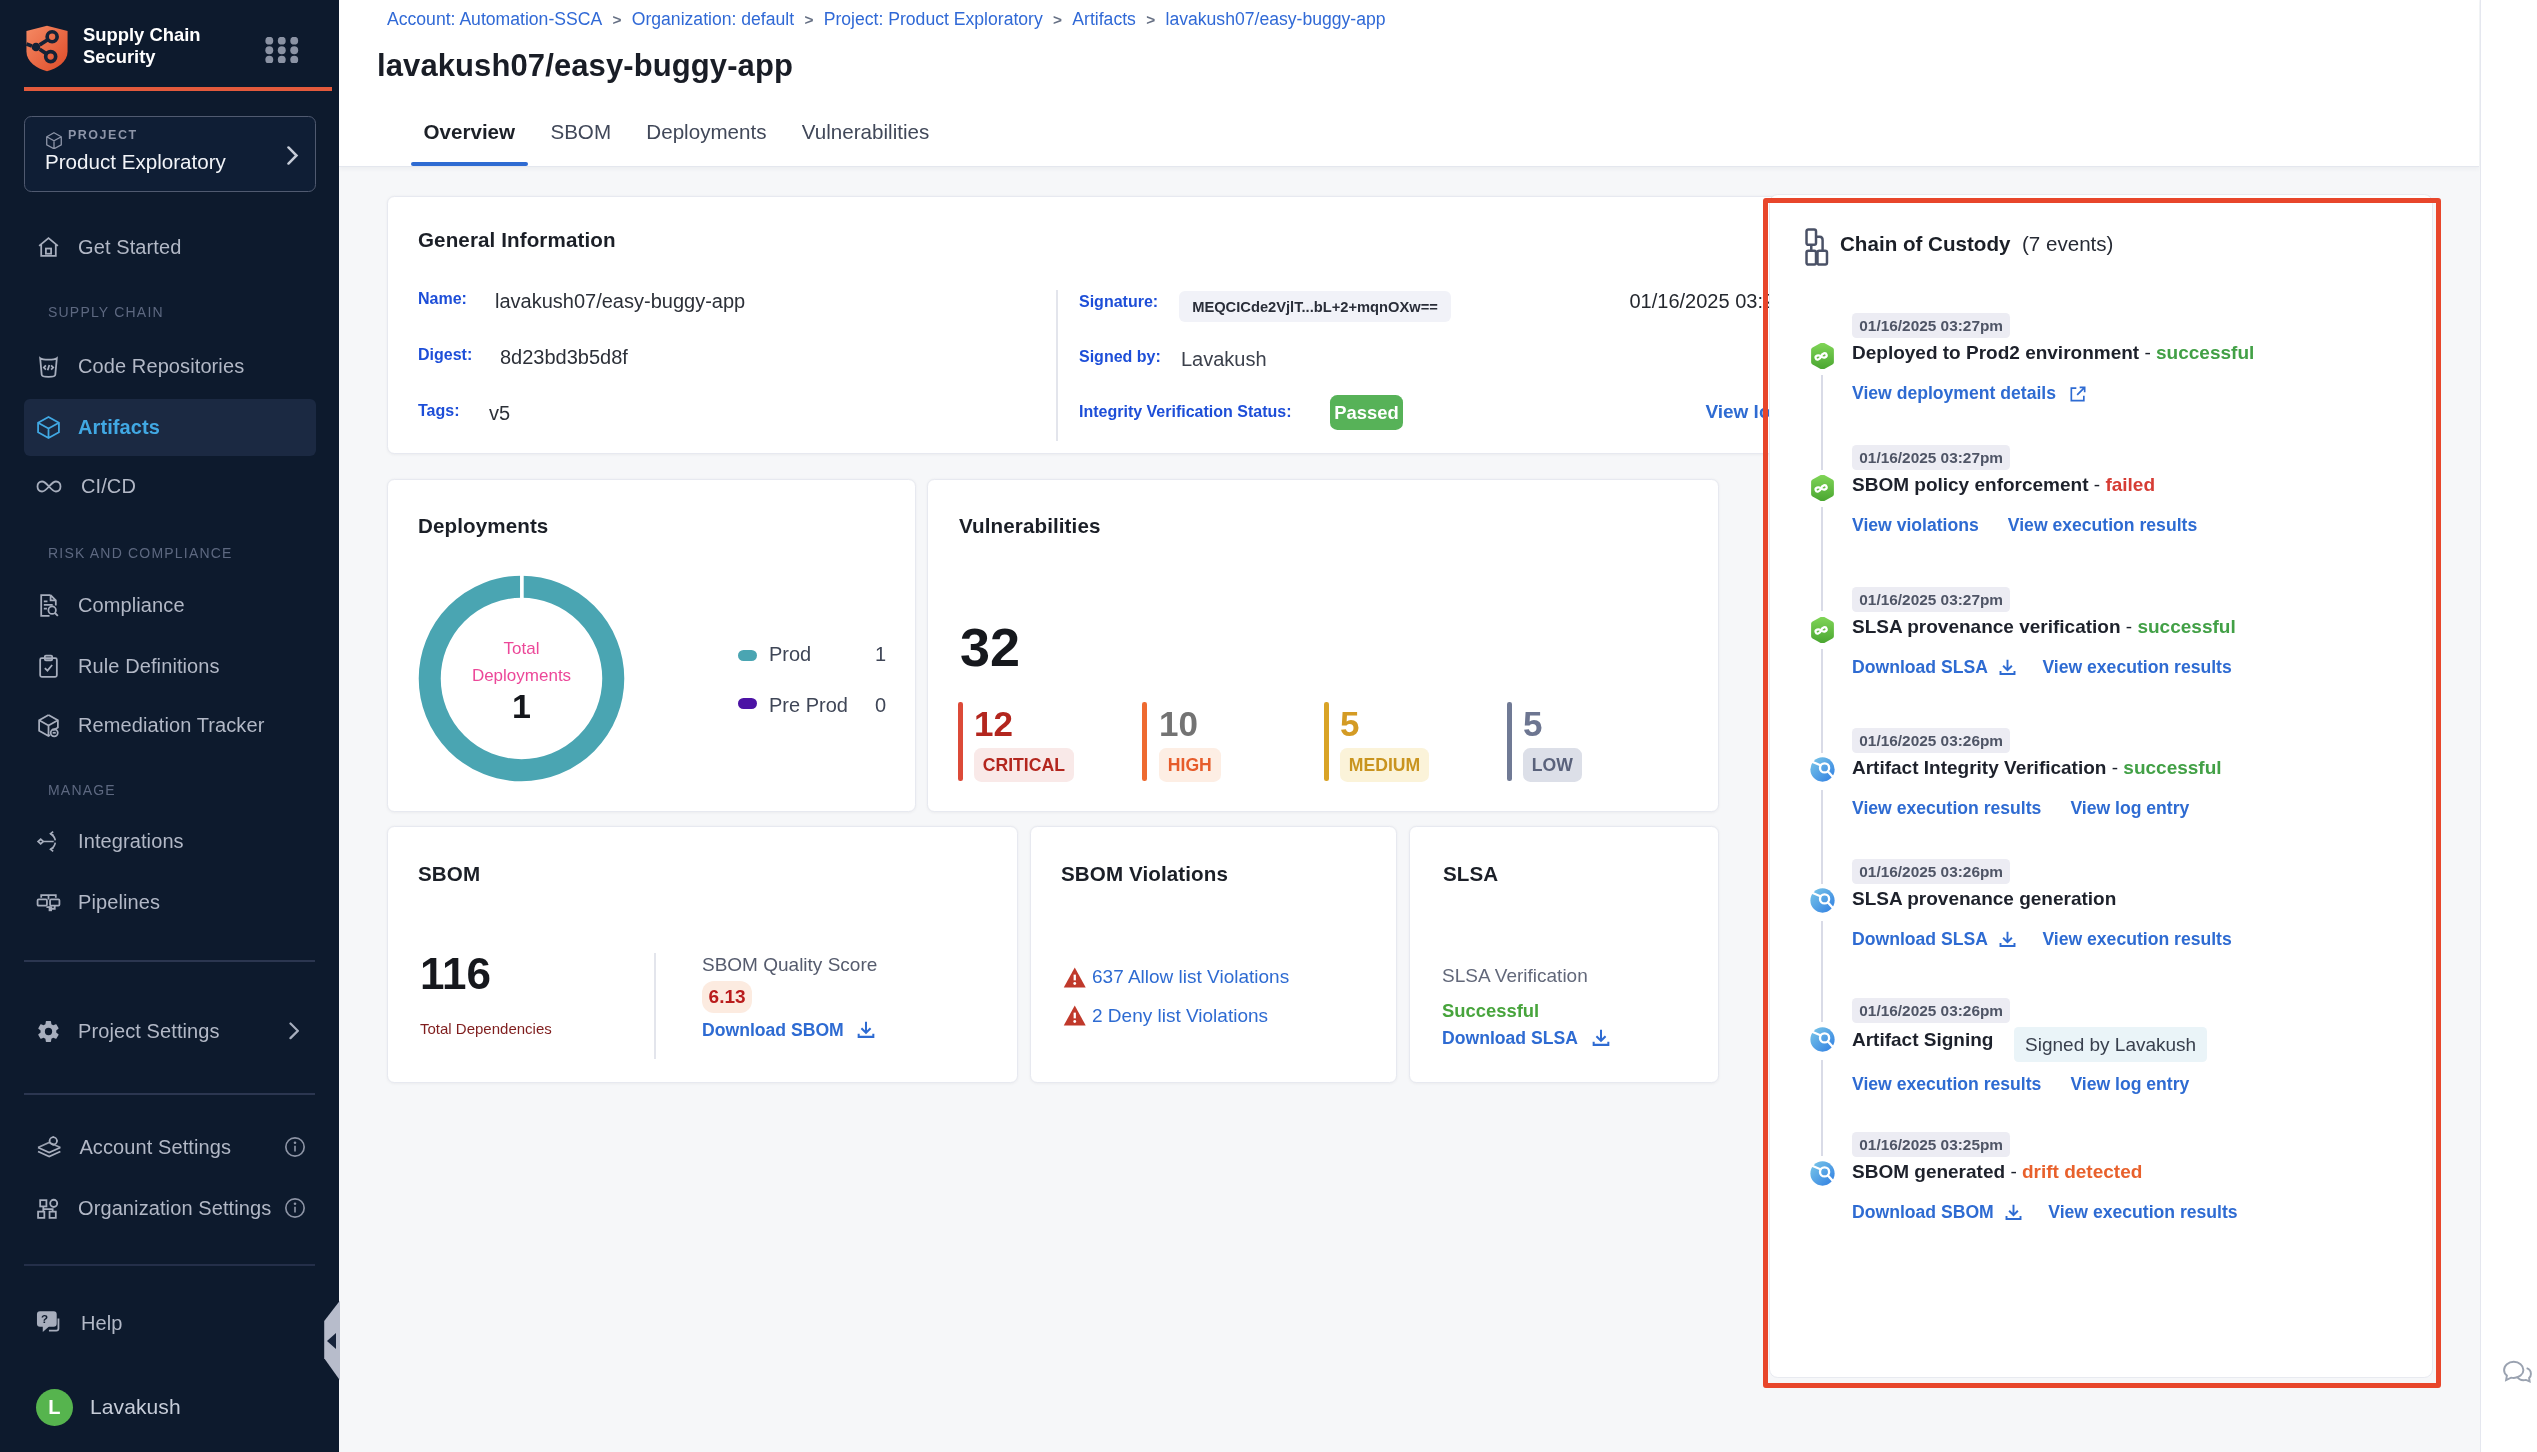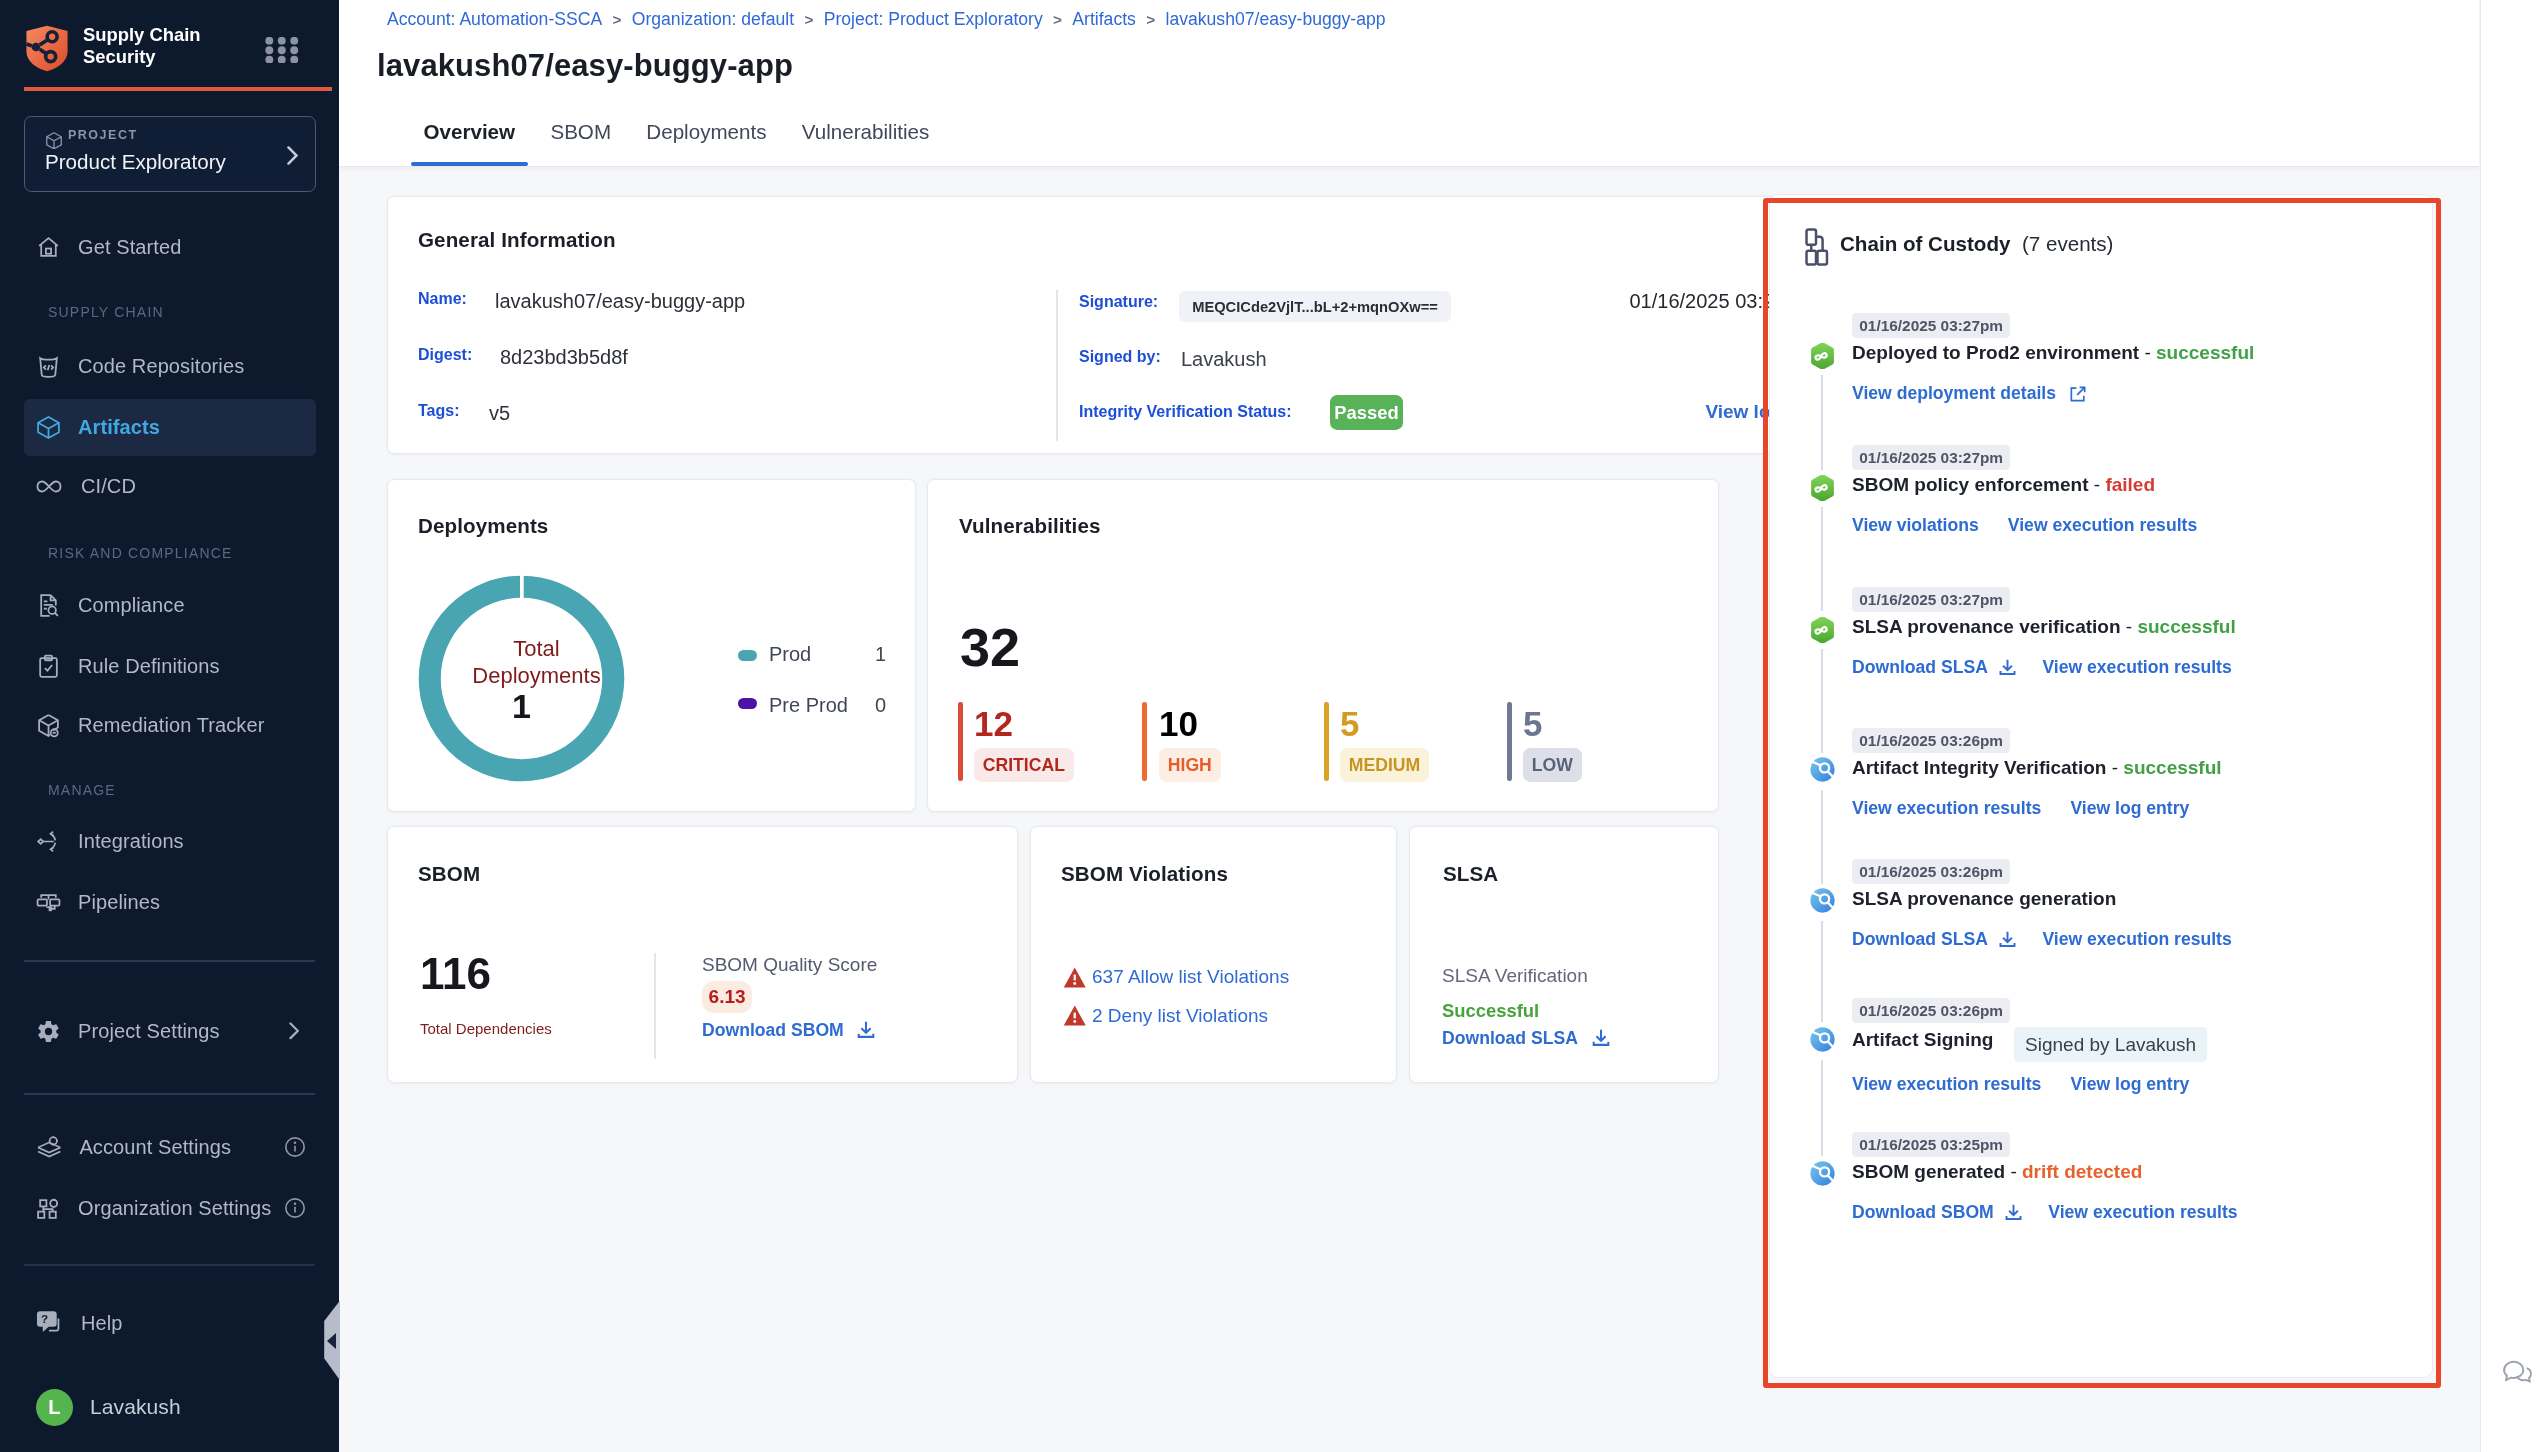--- a/index.html
+++ b/index.html
@@ -261,39 +261,39 @@
   </div>
 </div>
 
 <div class="card" style="left:387px;top:479px;width:529px;height:333px">
   <h3 style="position:absolute;left:30px;top:34px">Deployments</h3>
   <svg width="207" height="207" viewBox="0 0 282 282" style="position:absolute;left:30px;top:95px">
     <circle cx="141" cy="141" r="125" fill="none" stroke="#4aa5b2" stroke-width="30"></circle>
     <rect x="139" y="0" width="5" height="34" fill="#fff"></rect>
   </svg>
   <div style="position:absolute;left:47px;top:634px"></div>
-  <div style="position:absolute;left:45px;top:155px;width:207px;text-align:center;font-size:22px;color:#7f1d1d;line-height:27px">Total<br>Deployments</div>
+  <div style="position:absolute;left:30px;top:155px;width:207px;text-align:center;font-size:17px;color:#ec4899;line-height:27px">Total<br>Deployments</div>
   <div style="position:absolute;left:30px;top:207px;width:207px;text-align:center;font-size:34px;font-weight:700;color:#15171c">1</div>
   <div style="position:absolute;left:350px;top:170px;width:19px;height:11px;border-radius:5.9px;background:#4aa5b2"></div>
   <div style="position:absolute;left:381px;top:163px;font-size:20px;color:#3f4657">Prod</div>
   <div style="position:absolute;left:476px;top:163px;width:22px;text-align:right;font-size:20px;color:#3f4657">1</div>
   <div style="position:absolute;left:350px;top:218px;width:19px;height:11px;border-radius:5.9px;background:#4c13a5"></div>
   <div style="position:absolute;left:381px;top:214px;font-size:20px;color:#3f4657">Pre Prod</div>
   <div style="position:absolute;left:476px;top:214px;width:22px;text-align:right;font-size:20px;color:#3f4657">0</div>
 </div>
 
 <div class="card" style="left:927px;top:479px;width:792px;height:333px">
   <h3 style="position:absolute;left:31px;top:34px">Vulnerabilities</h3>
   <div style="position:absolute;left:32px;top:136px;font-size:54px;font-weight:700;color:#16181d">32</div>
 
   <div style="position:absolute;left:30px;top:222px;width:5.1px;height:79px;background:#dc4a38;border-radius:2.2px"></div>
   <div style="position:absolute;left:46px;top:224px;font-size:35px;font-weight:700;color:#b3261e">12</div>
   <div style="position:absolute;left:46px;top:268px;background:#f9e9e8;color:#b3261e;font-size:17.6px;font-weight:700;border-radius:7.3px;padding:6.6px 8.8px">CRITICAL</div>
   <div style="position:absolute;left:214px;top:222px;width:5.1px;height:79px;background:#ee6a30;border-radius:2.2px"></div>
-  <div style="position:absolute;left:231px;top:224px;font-size:35px;font-weight:700;color:#000000">10</div>
+  <div style="position:absolute;left:231px;top:224px;font-size:35px;font-weight:700;color:#737373">10</div>
   <div style="position:absolute;left:231px;top:268px;background:#fdeee4;color:#e65c2b;font-size:17.6px;font-weight:700;border-radius:7.3px;padding:6.6px 8.8px">HIGH</div>
   <div style="position:absolute;left:396px;top:222px;width:5.1px;height:79px;background:#d9a326;border-radius:2.2px"></div>
   <div style="position:absolute;left:412px;top:224px;font-size:35px;font-weight:700;color:#d49b24">5</div>
   <div style="position:absolute;left:412px;top:268px;background:#fbf3d9;color:#c9941f;font-size:17.6px;font-weight:700;border-radius:7.3px;padding:6.6px 8.8px">MEDIUM</div>
   <div style="position:absolute;left:579px;top:222px;width:5.1px;height:79px;background:#707a95;border-radius:2.2px"></div>
   <div style="position:absolute;left:595px;top:224px;font-size:35px;font-weight:700;color:#6d7691">5</div>
   <div style="position:absolute;left:595px;top:268px;background:#dcdfe8;color:#5a627b;font-size:17.6px;font-weight:700;border-radius:7.3px;padding:6.6px 8.8px">LOW</div>
 </div>
 
 <div class="card" style="left:387px;top:826px;width:631px;height:257px">

